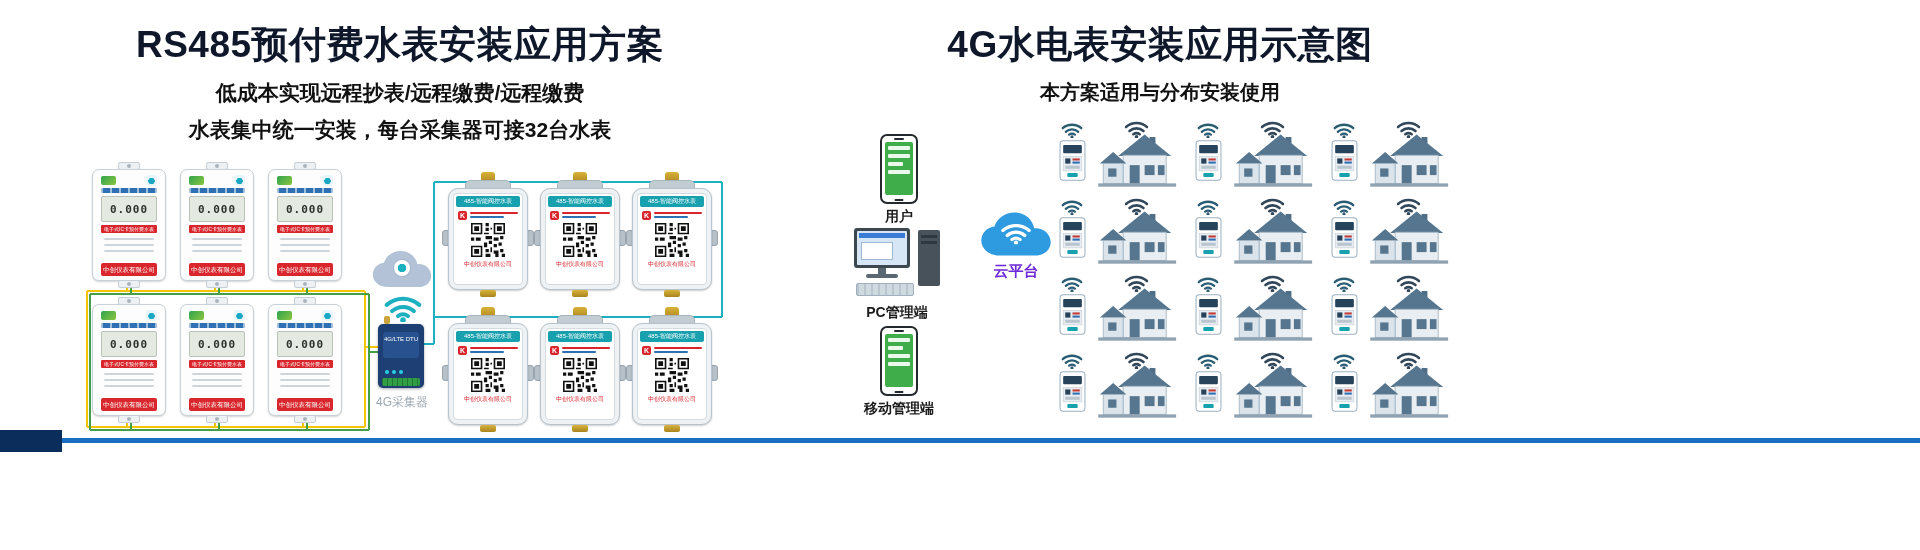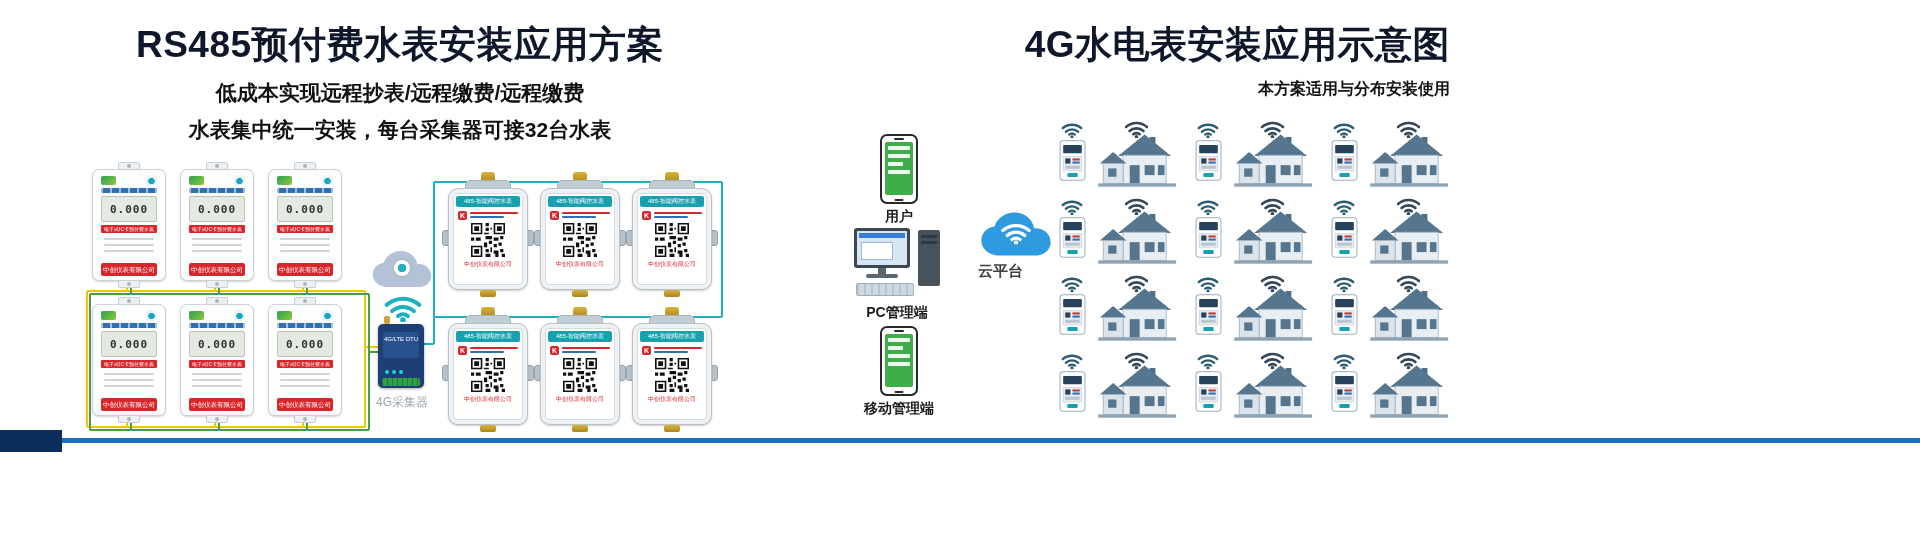--- a/index.html
+++ b/index.html
@@ -1,24 +1,24 @@
 <!DOCTYPE html>
 <html><head>
 <meta charset="utf-8">
 <style>
   html,body{margin:0;padding:0;background:#fff;}
   .canvas{position:relative;width:1920px;height:550px;background:#ffffff;overflow:hidden;
           font-family:"Liberation Sans",sans-serif;}
 
   
   .l-head{position:absolute;left:80px;top:20px;width:640px;text-align:center;}
-  .r-head{position:absolute;left:870px;top:20px;width:580px;text-align:right;}
+  .r-head{position:absolute;left:870px;top:20px;width:580px;text-align:center;}
   .big-title{margin:0;font-size:37px;font-weight:bold;color:#0f172a;letter-spacing:0.5px;}
   .sub{margin:9px 0 0;font-size:21px;font-weight:600;color:#111;}
-  .r-head .sub{font-size:16px;}
+  .r-head .sub{font-size:20px;}
 
   
   .l-diagram{position:absolute;left:82px;top:152px;width:650px;height:292px;}
   .wires{position:absolute;left:0;top:0;}
 
   .pm-grid{position:absolute;left:10px;top:10px;display:grid;
            grid-template-columns:repeat(3,74px);column-gap:14px;row-gap:9px;}
   .pmeter{position:relative;width:74px;height:126px;}
   .pm-ear{position:absolute;left:50%;transform:translateX(-50%);width:22px;height:8px;
           background:#eef1f4;border:1px solid #c6ced6;border-radius:2px;box-sizing:border-box;}
@@ -118,22 +118,22 @@
   .pc .kb{position:absolute;left:2px;top:55px;width:58px;height:13px;background:#cfd9e0;
           border:1px solid #9fb0bc;border-radius:2px;box-sizing:border-box;
           background-image:repeating-linear-gradient(90deg,#b9c6cf 0 2px,transparent 2px 7px);}
 
   .dev-label{position:absolute;text-align:center;font-size:14px;font-weight:600;color:#1c1c1c;}
 
   .r-cloud{position:absolute;left:126px;top:90px;width:76px;height:52px;color:#2e9ae0;}
   .r-cloud svg.shape{width:100%;height:100%;display:block;fill:currentColor;}
   .r-cloud .wf{position:absolute;left:23px;top:13px;width:30px;height:24px;color:#ffffff;}
   .r-cloud .wf svg{width:100%;height:100%;display:block;}
-  .cloud-label{position:absolute;left:126px;top:144px;width:76px;
-          font-size:15px;font-weight:600;color:#404040;}
+  .cloud-label{position:absolute;left:126px;top:144px;width:76px;text-align:center;
+          font-size:15px;font-weight:600;color:#6d28d9;}
 
   .houses{position:absolute;left:206px;top:4px;width:406px;height:308px;display:grid;
           grid-template-columns:repeat(3,126px);column-gap:10px;grid-auto-rows:76px;row-gap:1px;}
   .hcell{position:relative;width:126px;height:70px;}
   .hcell .hm-wifi{position:absolute;left:3px;top:0;width:22px;height:16px;color:#2a5d73;}
   .hcell .hm{position:absolute;left:1px;top:17px;width:27px;height:43px;}
   .hcell .house{position:absolute;left:36px;top:10px;width:88px;height:58px;}
   .hcell .h-wifi{position:absolute;left:66px;top:-2px;width:25px;height:18px;color:#33475b;}
   .hcell svg{width:100%;height:100%;display:block;}
 

